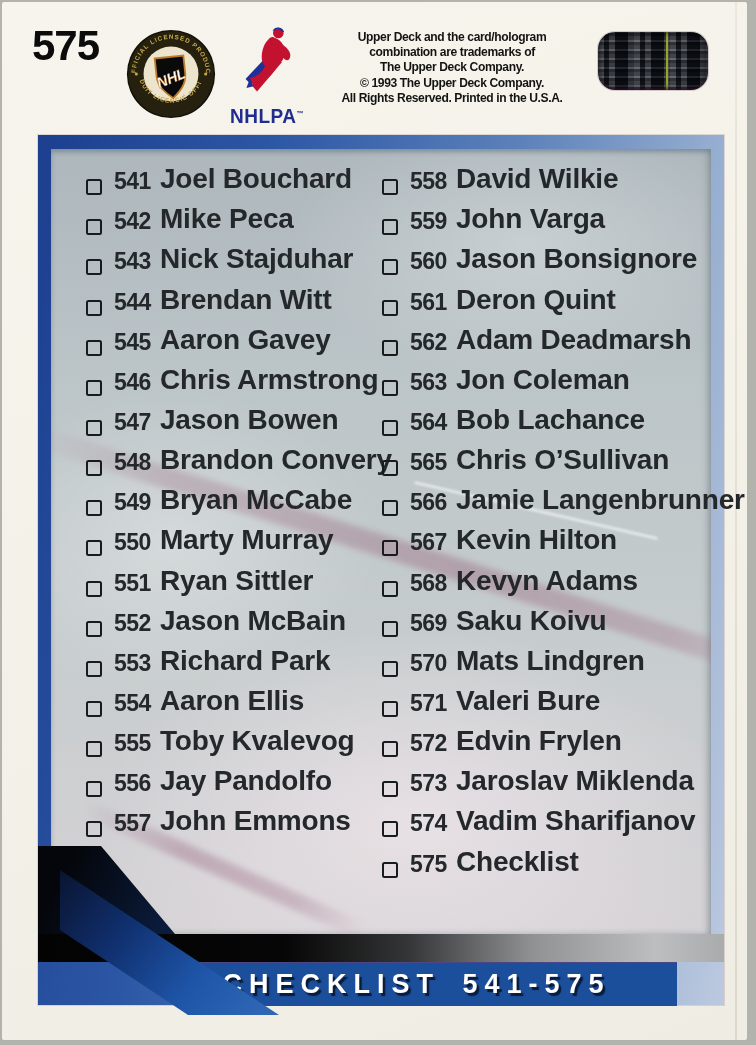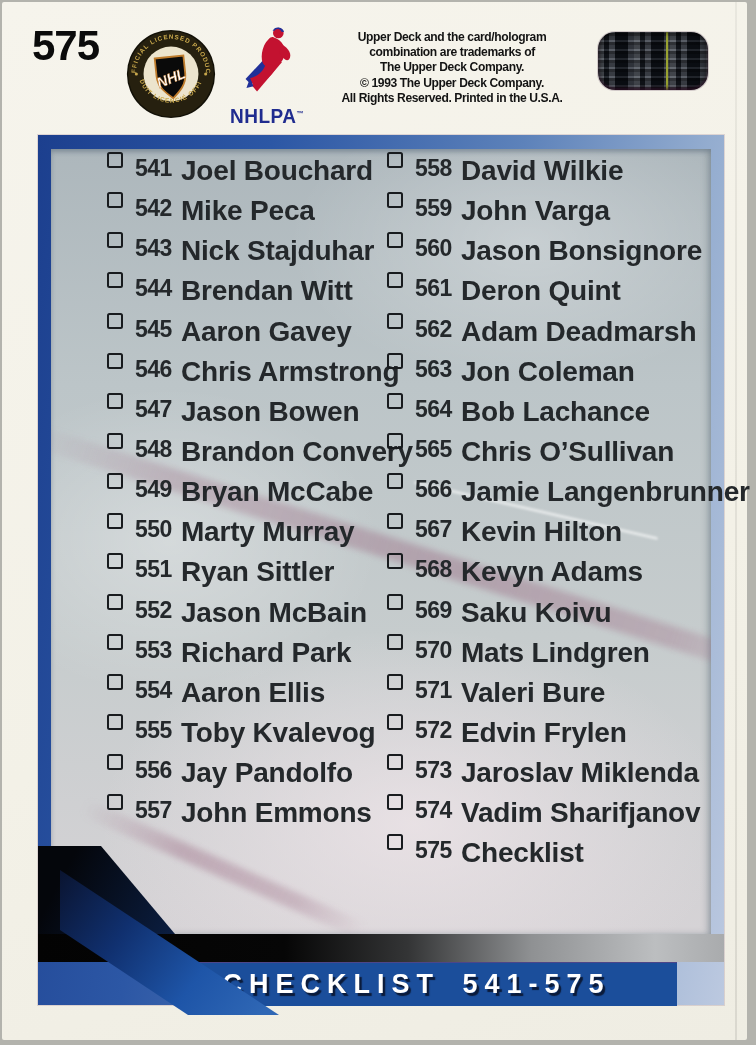--- a/index.html
+++ b/index.html
@@ -72,22 +72,22 @@
     background:linear-gradient(90deg, transparent, rgba(150,100,126,.38) 35%, rgba(150,100,126,.30) 75%, transparent);
   }
   .scratch{
     position:absolute;left:360px;top:360px;width:250px;height:3px;transform:rotate(13deg);
     background:rgba(255,255,255,.55);filter:blur(1px);border-radius:2px;
   }
 
   
   .col{position:absolute;top:20px;}
   .col-left{left:48px;}
-  .col-right{left:328px;}
-  .row{display:flex;align-items:flex-start;height:40.15px;margin-left:21px;}
+  .col-right{left:344px;}
+  .row{display:flex;align-items:flex-end;height:40.15px;}
   .cb{
     width:12px;height:12px;flex:0 0 auto;
     border:2.6px solid #181b1e;border-radius:2.5px;margin-top:-3px;
     background:transparent;
   }
   .num{
     width:46px;margin-left:12px;
     font-size:23px;font-weight:bold;color:#24282b;letter-spacing:-.5px;
   }
   .pname{

